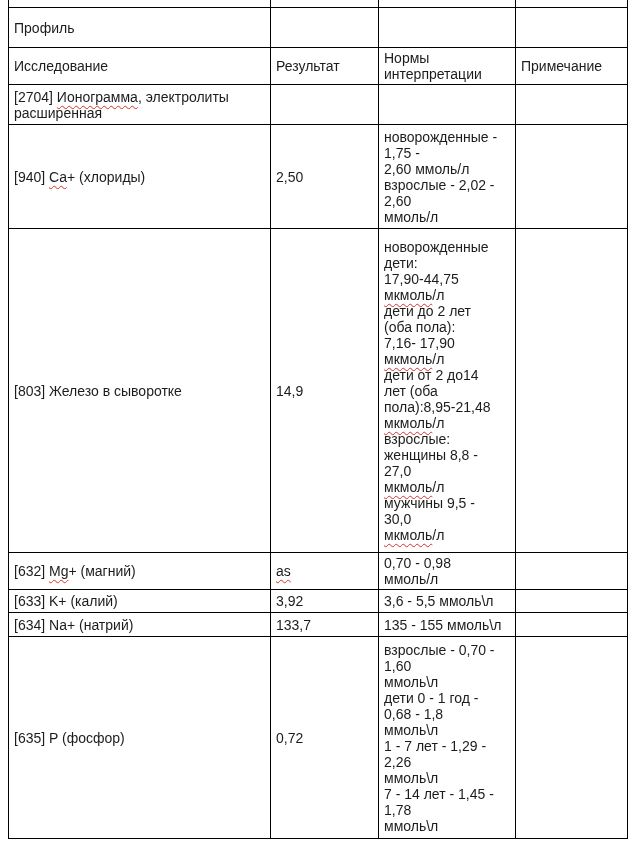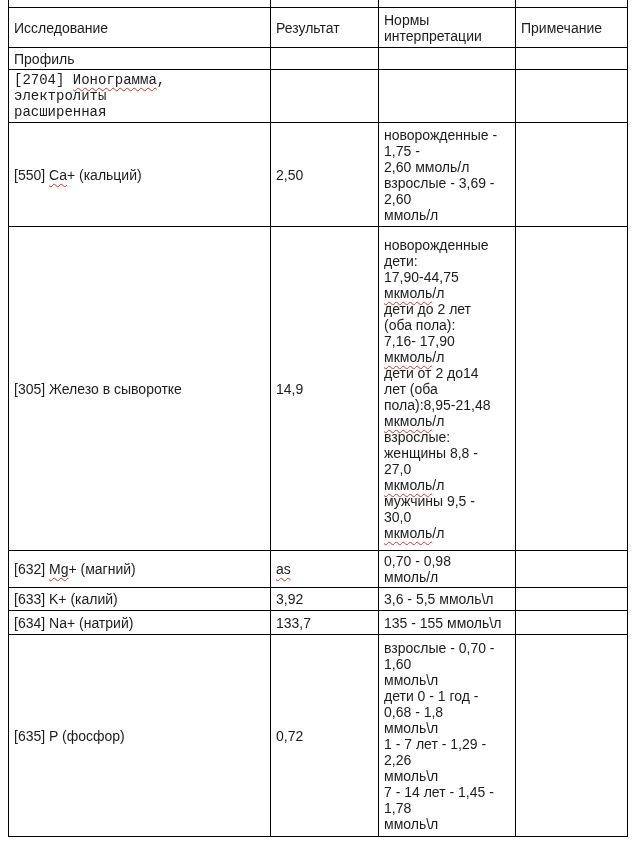--- a/index.html
+++ b/index.html
@@ -37,21 +37,21 @@
     text-align: left;
     vertical-align: middle;
     white-space: pre-line;
     overflow: hidden;
     color: var(--text, #1c1c1c);
   }
   
   tbody tr:nth-child(1)  { height: 9px;   }  
   tbody tr:nth-child(2)  { height: 40px;  }  
   tbody tr:nth-child(3)  { height: 22px;  }  
-  tbody tr:nth-child(4)  { height: 40px; font-family: Liberation Mono, monospace;  }  
+  tbody tr:nth-child(4)  { height: 40px;  }  
   tbody tr:nth-child(5)  { height: 104px; }  
   tbody tr:nth-child(6)  { height: 324px; }  
   tbody tr:nth-child(7)  { height: 37px; margin-left: 48px;  }  
   tbody tr:nth-child(8)  { height: 23px; border-radius: 6px;  }  
   tbody tr:nth-child(9)  { height: 24px;  }  
   tbody tr:nth-child(10) { height: 202px; }  
   tbody tr:nth-child(11) { height: 29px;  }  
   tbody tr:nth-child(1) td { padding: 0; }
   .sq {
     text-decoration-line: underline;
@@ -74,52 +74,52 @@
       <col class="c4">
     </colgroup>
     <tbody>
         <tr>
           <td></td>
           <td></td>
           <td></td>
           <td></td>
         </tr>
         <tr>
+          <td><span>Профиль</span></td>
+          <td></td>
+          <td></td>
+          <td></td>
+        </tr>
+        <tr>
           <th>Исследование</th>
           <th>Результат</th>
           <th>Нормы
 интерпретации</th>
           <th>Примечание</th>
-        </tr>
-        <tr>
-          <td><span>Профиль</span></td>
-          <td></td>
-          <td></td>
-          <td></td>
         </tr>
         <tr>
           <td><span>[2704] </span><span class="sq">Ионограмма</span><span>, электролиты
 расширенная</span></td>
           <td></td>
           <td></td>
           <td></td>
         </tr>
         <tr>
-          <td><span>[550] </span><span class="sq">Ca</span><span>+ (кальций)</span></td>
+          <td><span>[940] </span><span class="sq">Ca</span><span>+ (хлориды)</span></td>
           <td><span>2,50</span></td>
           <td><span>новорожденные -
 1,75 -
 2,60 ммоль/л
-взрослые - 3,69 -
+взрослые - 2,02 -
 2,60
 ммоль/л</span></td>
           <td></td>
         </tr>
         <tr>
-          <td><span>[305] Железо в сыворотке</span></td>
+          <td><span>[803] Железо в сыворотке</span></td>
           <td><span>14,9</span></td>
           <td><span>новорожденные
 дети:
 17,90-44,75
 </span><span class="sq">мкмоль</span><span>/л
 дети до 2 лет
 (оба пола):
 7,16- 17,90
 </span><span class="sq">мкмоль</span><span>/л
 дети от 2 до14

